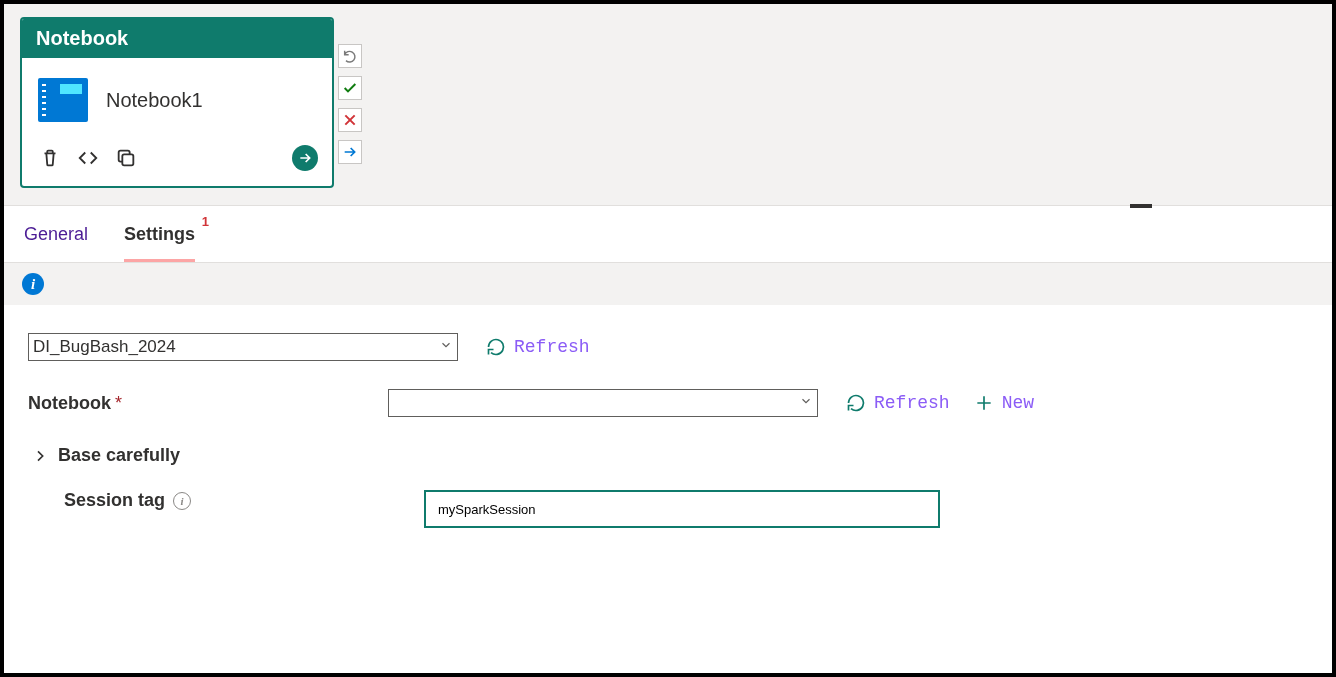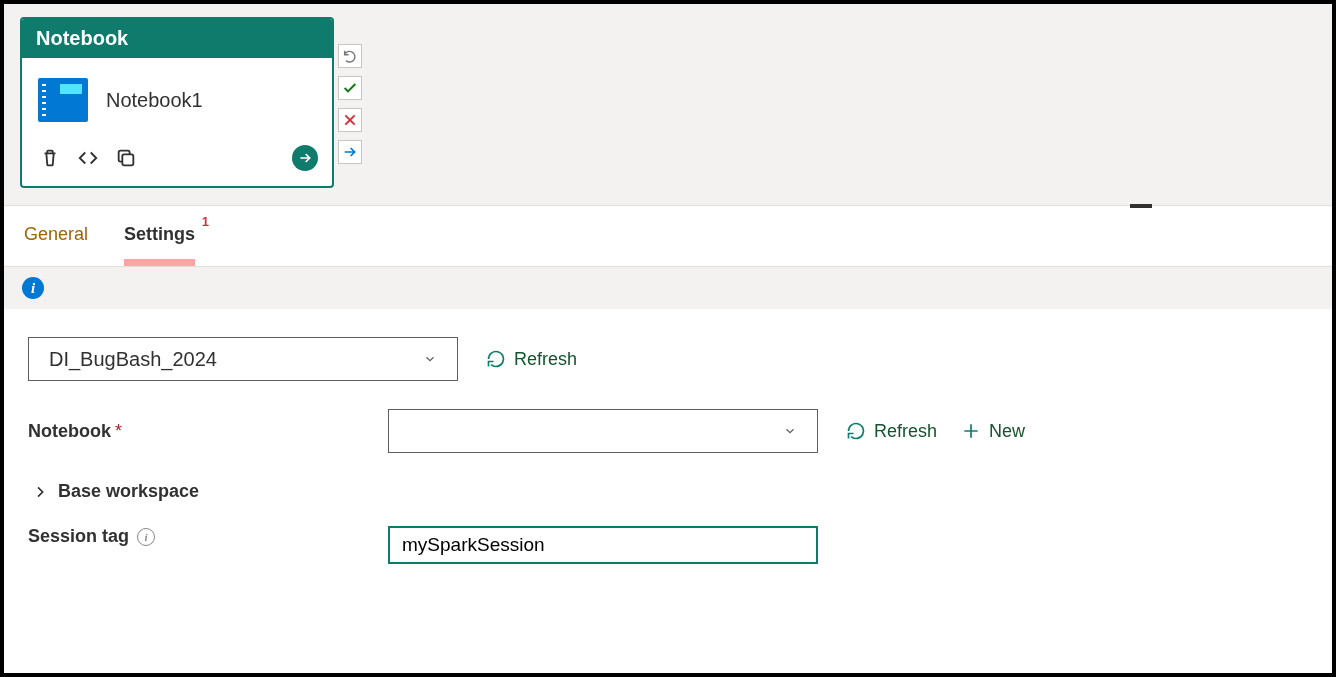--- a/index.html
+++ b/index.html
@@ -121,29 +121,29 @@
     
     .tab-row {
       display: flex;
       gap: 36px;
       padding: 18px 20px 0 20px;
       border-bottom: 1px solid #e1dfdd;
       position: relative;
     }
     .tab {
       font-size: 18px;
-      color: #a16207;
+      color: #4c1d95;
       padding-bottom: 14px;
       cursor: pointer;
       position: relative;
     }
     .tab.active {
       color: #323130;
       font-weight: 600;
-      border-bottom: 7px solid #fca5a5;
+      border-bottom: 3px solid #fca5a5;
     }
     .tab-badge {
       position: absolute;
       top: -10px;
       right: -14px;
       color: #d13438;
       font-size: 13px;
       font-weight: 600;
     }
 
@@ -180,67 +180,67 @@
       margin-bottom: 28px;
     }
     .form-label {
       width: 360px;
       font-size: 18px;
       font-weight: 600;
     }
     .req { color: #a4262c; margin-left: 4px; font-weight: 400; }
     .select-box {
       width: 430px;
-      height: 44px;
+      height: 28px;
       border: 1px solid #605e5c;
-      padding: 6px 20px;
+      padding: 6px 4px;
       display: flex;
       align-items: center;
       justify-content: space-between;
-      font-size: 20px;
+      font-size: 17px;
       cursor: pointer;
       background: #fff;
     }
     .select-box .chev { color: #605e5c; }
     .row-actions {
       display: flex;
       align-items: center;
       gap: 24px;
       margin-left: 28px;
     }
     .link-btn {
       display: inline-flex;
       align-items: center;
       gap: 8px;
       color: #0f7b6c;
       cursor: pointer;
       font-size: 18px;
     }
     .link-btn svg { width: 20px; height: 20px; }
-    .link-btn.dark-text { color: #14532d; }
+    .link-btn.dark-text { color: #8b5cf6; font-family: Liberation Mono, monospace; }
     .link-btn.dark-text svg { stroke: #0f7b6c; }
 
     .expander {
       display: flex;
       align-items: center;
       gap: 10px;
       font-size: 18px;
       font-weight: 600;
       cursor: pointer;
       margin-bottom: 24px;
       margin-left: 4px;
     }
     .expander svg { width: 16px; height: 16px; }
 
     .text-input {
-      width: 430px;
+      width: 516px;
       height: 38px;
       border: 2px solid #0f7b6c;
       padding: 6px 12px;
-      font-size: 19px;
+      font-size: 13px;
       font-family: inherit;
       outline: none;
     }
     .label-with-info {
       display: inline-flex;
       align-items: center;
       gap: 8px;
     }
     .help-icon {
       width: 18px; height: 18px;
@@ -249,20 +249,21 @@
       color: #8a8886;
       font-size: 11px;
       font-style: italic;
       font-family: Georgia, serif;
       display: inline-flex;
       align-items: center;
       justify-content: center;
     }
     .dyn-row {
       display: flex;
+      margin-left: 36px;
     }
     .dyn-col { display: flex; flex-direction: column; gap: 10px; }
     .dyn-link {
       color: #0f7b6c;
       font-size: 17px;
       cursor: pointer;
     }
 
     
     .drag-handle {
@@ -405,21 +406,21 @@
           </svg>
         <span>New</span>
       </span>
     </div>
   </div>
 
   <div class="expander">
     <svg viewBox="0 0 24 24" fill="none" stroke="#323130" stroke-width="2.5">
         <path d="M9 5l7 7-7 7"></path>
       </svg>
-    <span>Base workspace</span>
+    <span>Base carefully</span>
   </div>
 
 
   <div class="form-row dyn-row" style="align-items:flex-start;">
     <div class="form-label">
       <span class="label-with-info">
         <span>Session tag</span>
         <span class="help-icon">i</span>
       </span>
     </div>

